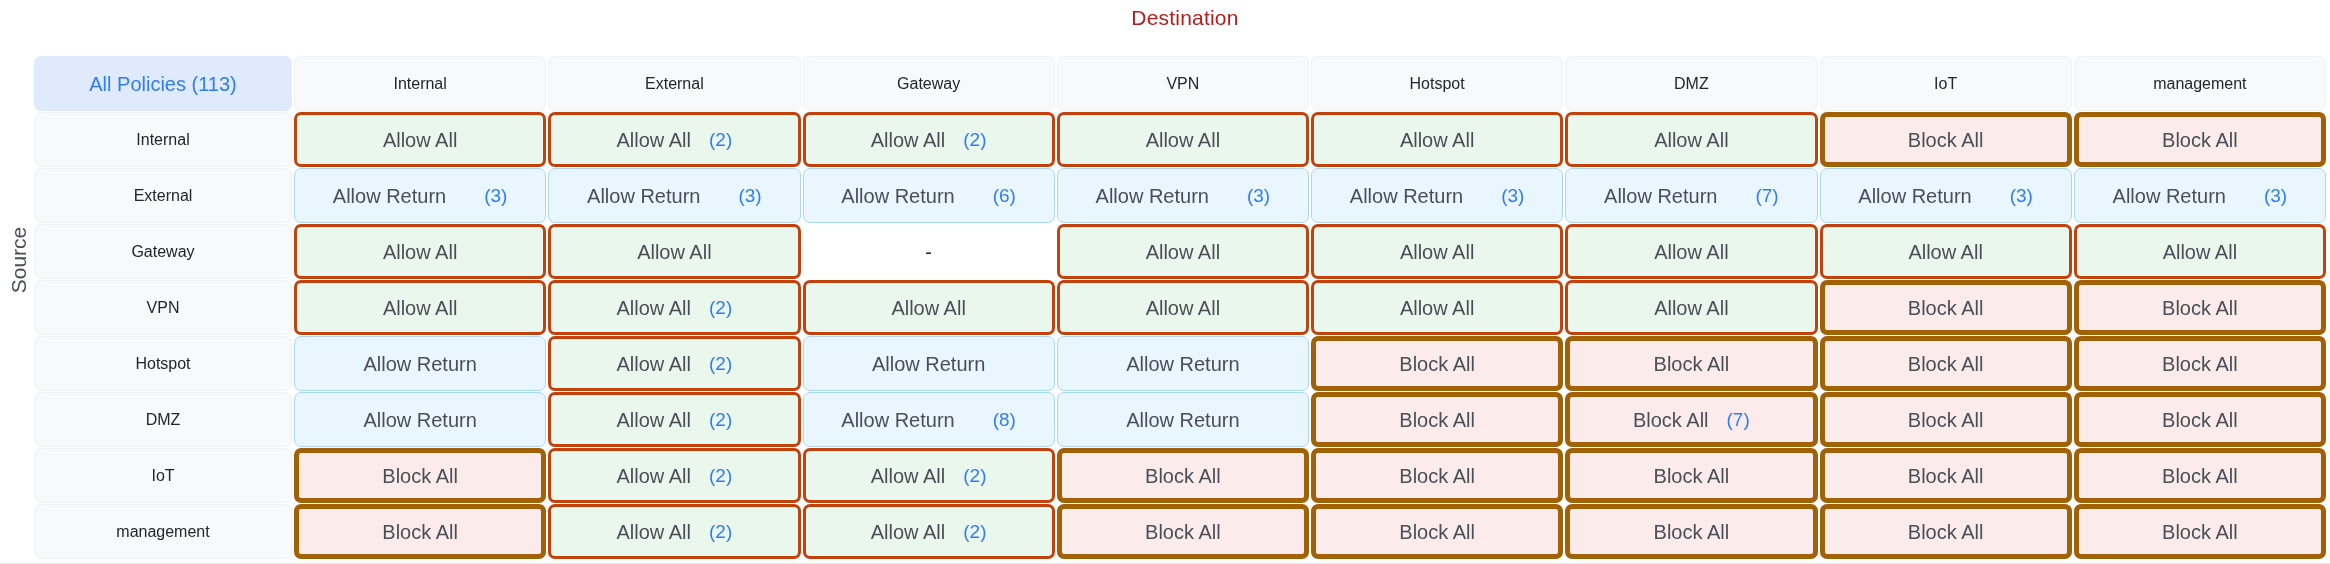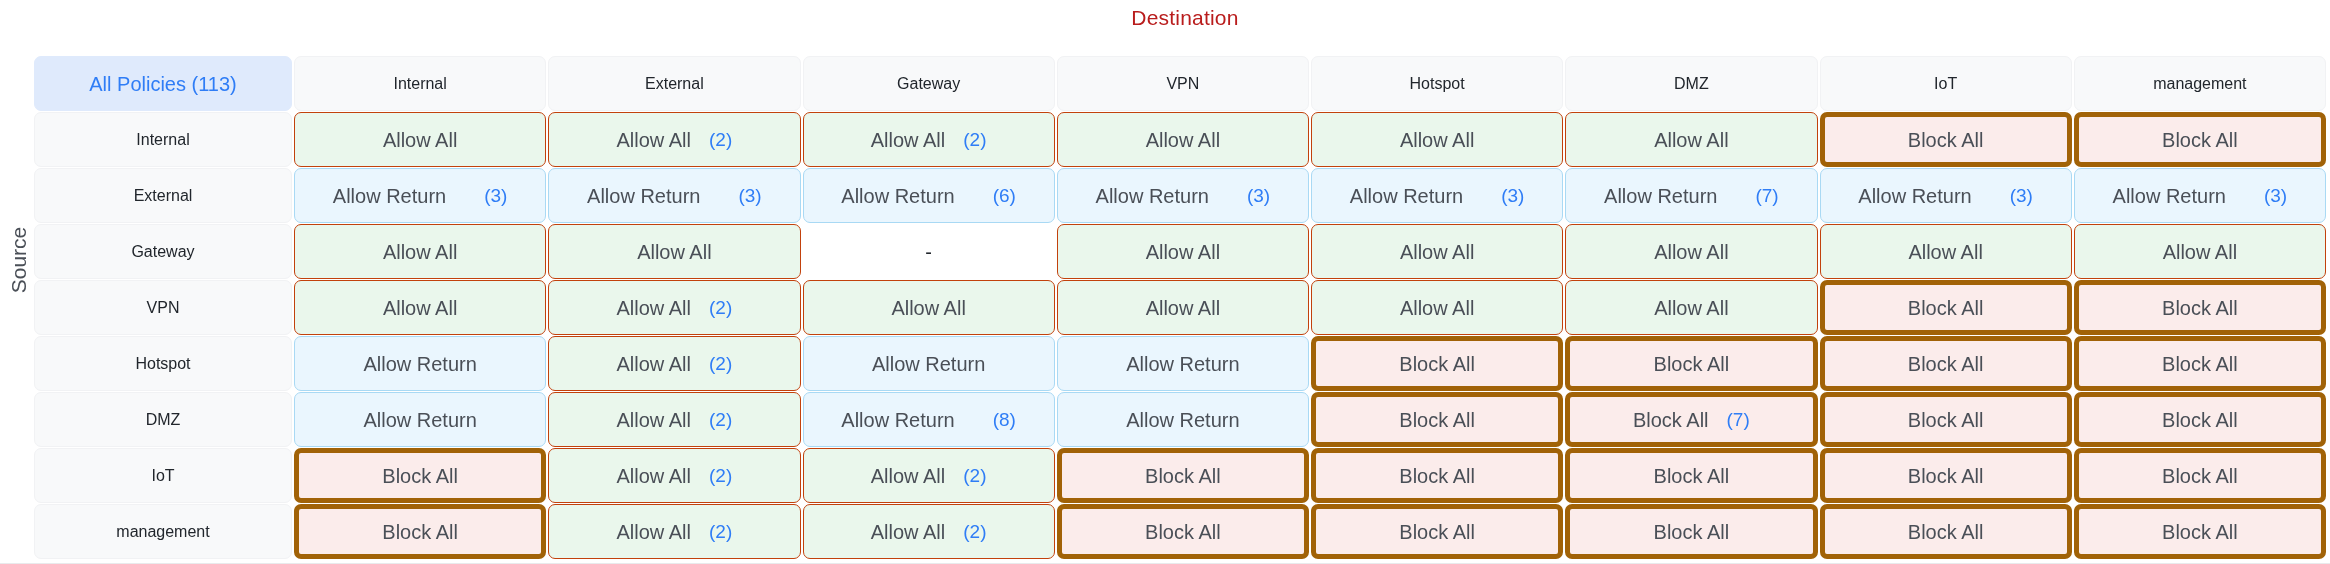--- a/index.html
+++ b/index.html
@@ -84,21 +84,21 @@
   .colhead, .rowhead {
     background: #f8f9fa;
     color: #21262c;
     border: 1px solid #f1f2f4;
     font-size: 16px;
   }
 
   
   .allow-all {
     background: #eaf7ec;
-    border: 1px solid #c2410c;
+    border: 3px solid #c2410c;
     color: #4a4f57;
   }
   .allow-return {
     background: #eaf6fe;
     border: 1px solid #a9d9f4;
     color: #4a4f57;
     gap: 20px;
   }
   .block-all {
     background: #fbeceb;

